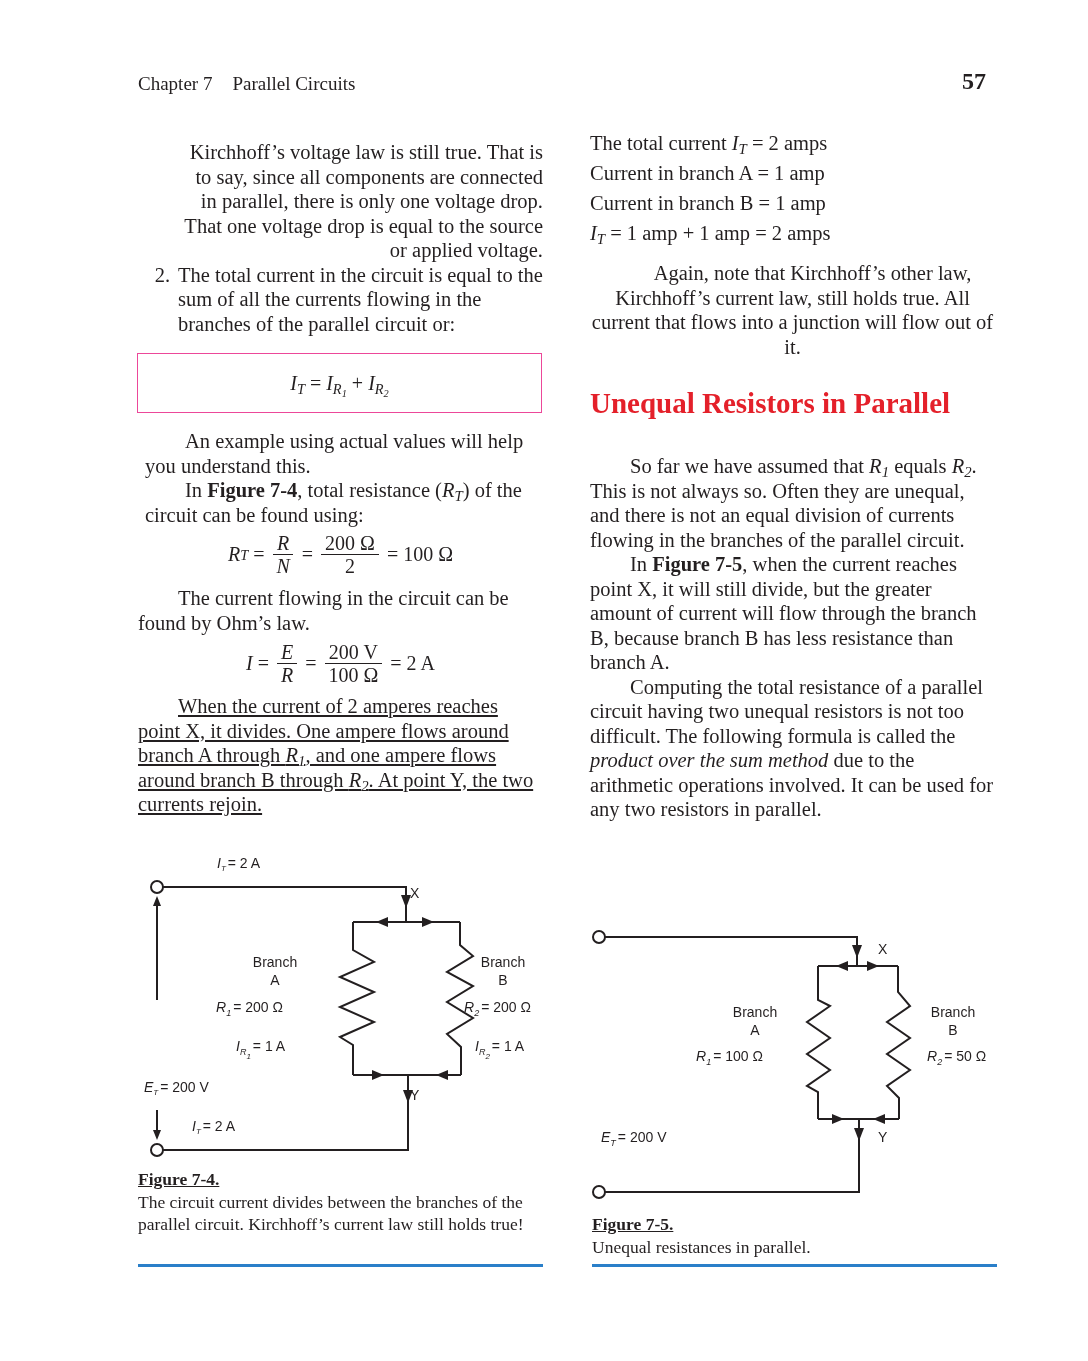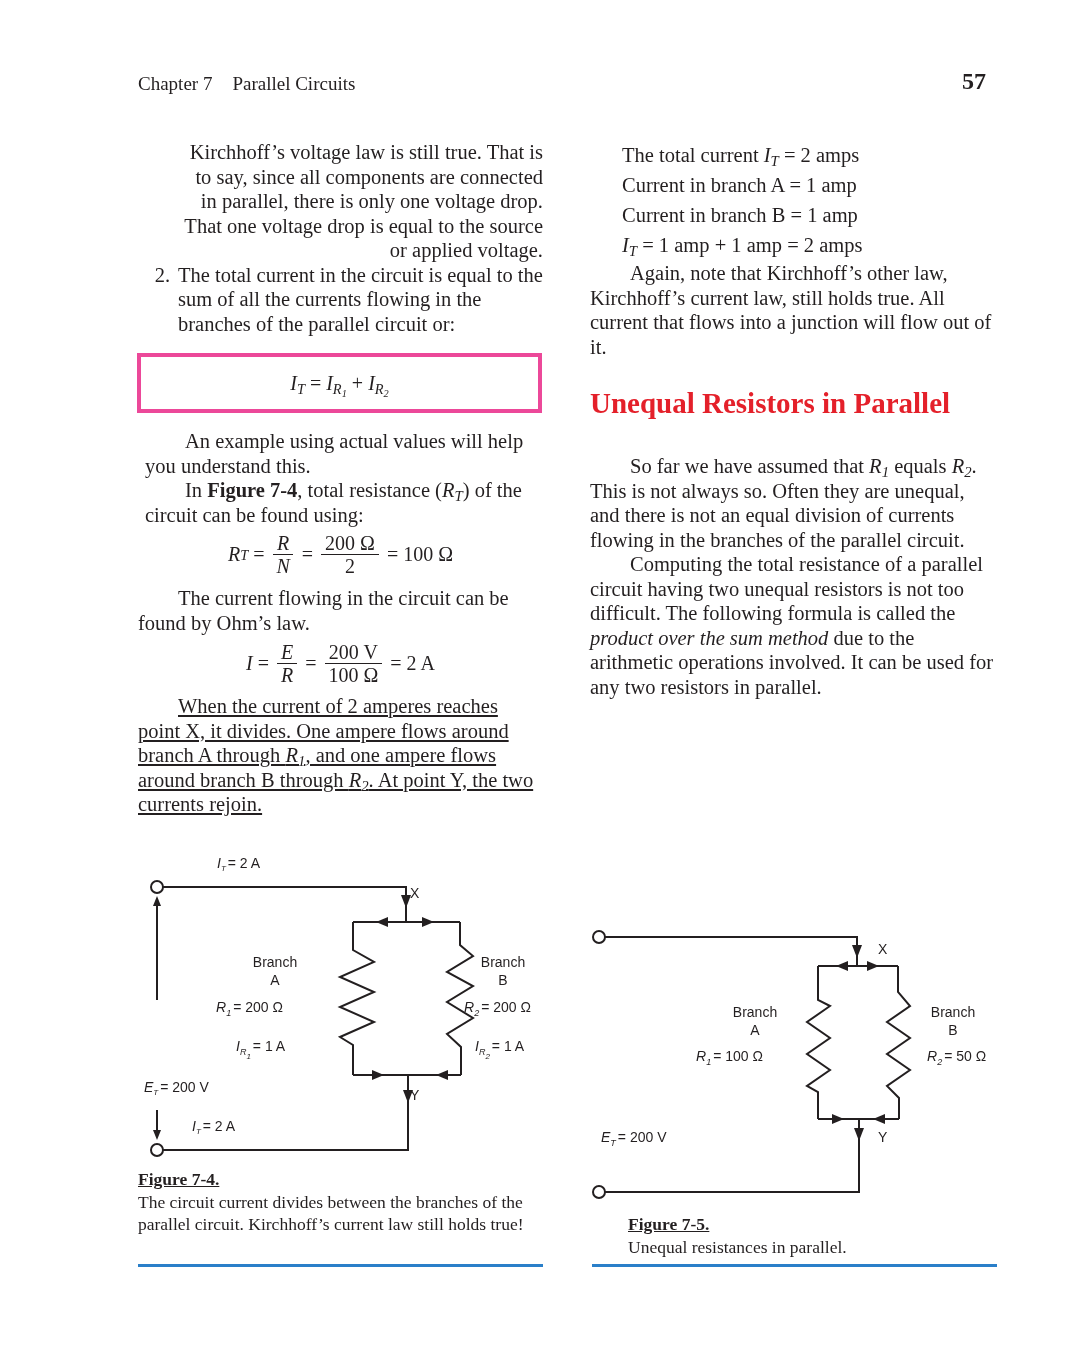--- a/index.html
+++ b/index.html
@@ -10,21 +10,21 @@
   .header-chapter span.sep { display: inline-block; width: 20px; }
   .page-number { left: 962px; top: 68px; font-size: 24px; font-weight: bold; }
   .col { font-size: 20.5px; line-height: 24.5px; }
   .col p { margin: 0; }
   .indent { text-indent: 40px; }
   .list-cont { padding-left: 40px; text-align: right; }
   .list-item { display: flex; }
   .list-num { width: 40px; text-align: right; padding-right: 8px; box-sizing: border-box; flex: none; }
   sub { font-size: 0.72em; vertical-align: -0.3em; line-height: 0; }
   i.var { font-style: italic; }
-  .formula-box { left: 137px; top: 353px; width: 405px; height: 60px; border: 4px solid #ec4899;
+  .formula-box { left: 137px; top: 353px; width: 405px; height: 60px; border: 1px solid #ec4899;
                  box-sizing: border-box; display: flex; align-items: center; justify-content: center;
                  font-size: 20px; }
   .eq { display: flex; align-items: center; justify-content: center; font-size: 20px; }
   .frac { display: inline-flex; flex-direction: column; align-items: center; margin: 0 8px; }
   .frac .num { border-bottom: 1.5px solid #231f20; padding: 0 4px; line-height: 22px; }
   .frac .den { line-height: 22px; padding: 0 4px; }
   .heading-red { left: 590px; top: 388px; width: 400px; font-size: 29px; line-height: 31px;
                  font-weight: bold; color: #e4202a; }
   .caption { font-size: 17.5px; line-height: 22.5px; }
   .caption b { font-weight: bold; text-decoration: underline; }
@@ -141,34 +141,35 @@
   <text x="14" y="252" font-size="14"><tspan font-style="italic">E</tspan><tspan font-size="8" dy="3" font-style="italic">T</tspan><tspan dy="-3" dx="2">= 200 V</tspan></text>
   <text x="62" y="291" font-size="14"><tspan font-style="italic">I</tspan><tspan font-size="8" dy="3" font-style="italic">T</tspan><tspan dy="-3" dx="2">= 2 A</tspan></text>
 </svg>
 
 <div class="abs caption" style="left:138px; top:1168px; width:405px;">
   <div><b>Figure 7-4.</b></div>
   <div>The circuit current divides between the branches of the parallel circuit. Kirchhoff’s current law still holds true!</div>
 </div>
 <div class="abs rule" style="left:138px; top:1264px; width:405px;"></div>
 
-<div class="abs col" style="left:590px; top:140px; width:405px; line-height:30px;margin-left:32px;">
+<div class="abs col" style="left:590px; top:128px; width:405px; line-height:30px;">
   <p><span>The total current </span><i>I</i><sub><i>T</i></sub><span> = 2 amps</span></p>
   <p>Current in branch A = 1 amp</p>
   <p>Current in branch B = 1 amp</p>
   <p><i>I</i><sub><i>T</i></sub><span> = 1 amp + 1 amp = 2 amps</span></p>
 </div>
-<div class="abs col" style="left:590px; top:261px; width:405px;">
+<div class="abs col" style="left:590px; top:261px; width:405px;text-align:center;">
   <p class="indent">Again, note that Kirchhoff’s other law, Kirchhoff’s current law, still holds true. All current that flows into a junction will flow out of it.</p>
 </div>
 
 <div class="abs heading-red">Unequal Resistors in Parallel</div>
 
 <div class="abs col" style="left:590px; top:454px; width:405px;">
   <p class="indent"><span>So far we have assumed that </span><i>R</i><sub><i>1</i></sub><span> equals </span><i>R</i><sub><i>2</i></sub><span>. This is not always so. Often they are unequal, and there is not an equal division of currents flowing in the branches of the parallel circuit.</span></p>
+  <p class="indent"><span>In </span><b>Figure 7-5</b><span>, when the current reaches point X, it will still divide, but the greater amount of current will flow through the branch B, because branch B has less resistance than branch A.</span></p>
   <p class="indent"><span>Computing the total resistance of a parallel circuit having two unequal resistors is not too difficult. The following formula is called the </span><i>product over the sum method</i><span> due to the arithmetic operations involved. It can be used for any two resistors in parallel.</span></p>
 </div>
 
 <svg class="abs" style="left:580px; top:920px;" width="430" height="290">
   <g stroke="#231f20" stroke-width="2" fill="none">
     <circle cx="19" cy="17" r="6" fill="#fff"></circle>
     <circle cx="19" cy="272" r="6" fill="#fff"></circle>
     <path d="M25,17 H277 V46"></path>
     <path d="M25,272 H279 V199"></path>
     <path d="M238,46 H318"></path>
@@ -188,17 +189,17 @@
   <text x="298" y="222" font-size="14">Y</text>
   <text x="175" y="97" font-size="14" text-anchor="middle">Branch</text>
   <text x="175" y="115" font-size="14" text-anchor="middle">A</text>
   <text x="373" y="97" font-size="14" text-anchor="middle">Branch</text>
   <text x="373" y="115" font-size="14" text-anchor="middle">B</text>
   <text x="116" y="141" font-size="14"><tspan font-style="italic">R</tspan><tspan font-size="9" dy="4" font-style="italic">1</tspan><tspan dy="-4" dx="2">= 100 Ω</tspan></text>
   <text x="347" y="141" font-size="14"><tspan font-style="italic">R</tspan><tspan font-size="9" dy="4" font-style="italic">2</tspan><tspan dy="-4" dx="2">= 50 Ω</tspan></text>
   <text x="21" y="222" font-size="14"><tspan font-style="italic">E</tspan><tspan font-size="9" dy="4" font-style="italic">T</tspan><tspan dy="-4" dx="2">= 200 V</tspan></text>
 </svg>
 
-<div class="abs caption" style="left:592px; top:1213px; width:405px;margin-left:36px;">
+<div class="abs caption" style="left:592px; top:1213px; width:405px;">
   <div><b>Figure 7-5.</b></div>
   <div>Unequal resistances in parallel.</div>
 </div>
 <div class="abs rule" style="left:592px; top:1264px; width:405px;"></div>
 
 </body></html>

